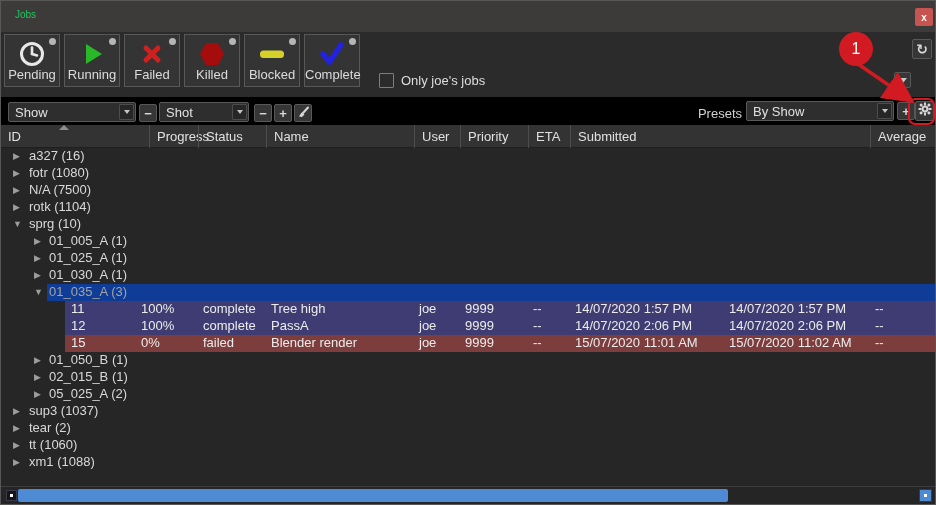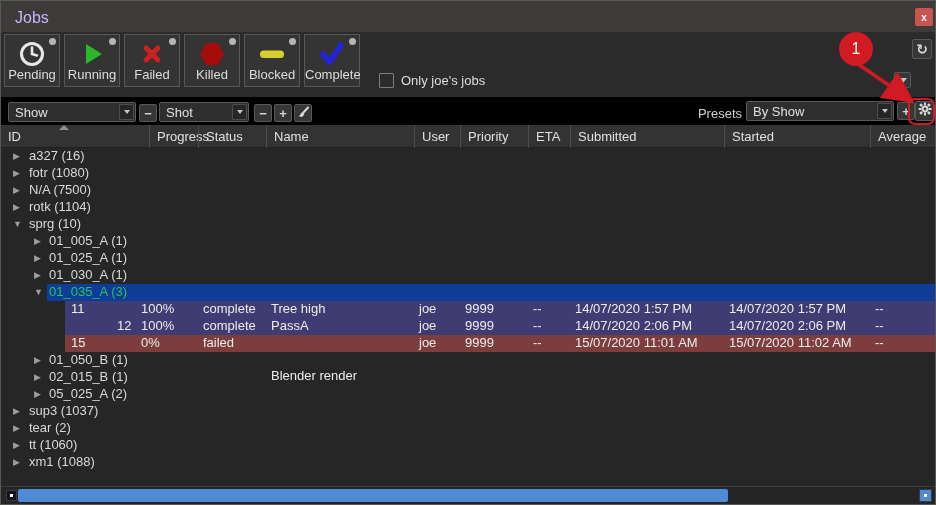--- a/index.html
+++ b/index.html
@@ -2,21 +2,21 @@
 <html style="--sel-row: #0e3c96; --complete-row: #3e3c72; --failed-row: #7d3d3d; --thumb: #4e8bd4; --annot: #d11a21; --close-red: #c75450;"><head>
 <meta charset="utf-8">
 <style>
   * { margin:0; padding:0; box-sizing:border-box; }
   html,body { background:#1e1e1e; font-family:"Liberation Sans", sans-serif; }
   .window { position:relative; width:936px; height:505px; background:#272727;
             border:1px solid #575757; overflow:hidden; color:#d6d6d6; }
 
   
   .titlebar { position:absolute; left:0; top:0; width:100%; height:31px; background:#3c3b39; }
-  .titlebar .title { position:absolute; left:14px; top:8px; font-size:16px; color:#c4b5fd; }
+  .titlebar .title { position:absolute; left:14px; top:8px; font-size:10px; color:#22c55e; }
   .close-btn { position:absolute; right:2px; top:7px; width:18px; height:18px; border-radius:2px;
                background:var(--close-red); color:#fff; font-size:10px; font-weight:bold;
                display:flex; align-items:center; justify-content:center; cursor:pointer; }
 
   
   .toolbar1 { position:absolute; left:0; top:31px; width:100%; height:65px; background:#2b2b2b; }
   .fbtn { position:absolute; top:2px; width:56px; height:53px; background:#343434;
           border:1px solid #585858; }
   .fbtn .dot { position:absolute; top:3px; right:3px; width:7px; height:7px; border-radius:50%;
                background:#b5b5b5; }
@@ -61,21 +61,21 @@
   .hcell.first { border-left:none; }
   .sort-ind { position:absolute; top:0; width:0; height:0; border-left:5px solid transparent;
               border-right:5px solid transparent; border-bottom:5px solid #8f8f8f; }
 
   
   .tbody { position:absolute; left:0; top:147px; width:934px; height:338px; background:#262626; }
   .row { position:relative; width:934px; height:17px; font-size:13px; }
   .tri { position:absolute; top:0; height:17px; line-height:17px; font-size:9px; color:#9d9d9d; cursor:pointer; }
   .glabel { position:absolute; top:0; height:17px; line-height:16px; color:#d9d9d9; white-space:nowrap; z-index:2; }
   .selbg { position:absolute; left:46px; right:0; top:0; bottom:0; background:var(--sel-row); z-index:1; }
-  .row .selbg + * ~ .glabel, .row.selected .glabel { color:#22c55e; }
+  .row .selbg + * ~ .glabel, .row.selected .glabel { color:#a3a3a3; }
   .jobbg { position:absolute; left:64px; right:0; top:0; bottom:0; z-index:1; }
   .jobbg.complete { background:var(--complete-row); }
   .jobbg.failed { background:var(--failed-row); }
   .jcell { position:absolute; top:0; height:17px; line-height:16px; color:#ececec;
            white-space:nowrap; z-index:2; }
 
   
   .hscroll { position:absolute; left:0; top:485px; width:934px; height:18px; background:#252525;
              border-top:1px solid #3e3e3e; }
   .hs-left { position:absolute; left:5px; top:3px; width:11px; height:11px; background:#14141c;
@@ -241,21 +241,20 @@
 
   <div class="theader">
       <div class="hcell first" style="left: 0px; width: 135px;">ID<span class="sort-ind" style="left: 58px;"></span></div>
       <div class="hcell" style="left: 135px; width: 62px; margin-left: 13px;">Progress</div>
       <div class="hcell" style="left: 197px; width: 68px;">Status</div>
       <div class="hcell" style="left: 265px; width: 148px;">Name</div>
       <div class="hcell" style="left: 413px; width: 46px;">User</div>
       <div class="hcell" style="left: 459px; width: 68px;">Priority</div>
       <div class="hcell" style="left: 527px; width: 42px;">ETA</div>
       <div class="hcell" style="left: 569px; width: 154px;">Submitted</div>
-      <div class="hcell" style="left: 723px; width: 146px;">Started</div>
       <div class="hcell" style="left: 869px; width: 65px;">Average</div>
     </div>
 
   <div class="tbody">
       <div class="row">
         <span class="tri" style="left: 12px;">▶</span>
         <span class="glabel" style="left: 28px;">a327 (16)</span>
       </div>
       <div class="row">
         <span class="tri" style="left: 12px;">▶</span>
@@ -298,37 +297,37 @@
         <span class="jcell" style="left: 270px;">Tree high</span>
         <span class="jcell" style="left: 418px;">joe</span>
         <span class="jcell" style="left: 464px;">9999</span>
         <span class="jcell" style="left: 532px;">--</span>
         <span class="jcell" style="left: 574px;">14/07/2020 1:57 PM</span>
         <span class="jcell" style="left: 728px;">14/07/2020 1:57 PM</span>
         <span class="jcell" style="left: 874px;">--</span>
       </div>
       <div class="row">
         <div class="jobbg complete"></div>
-        <span class="jcell" style="left: 70px; margin-left: 46px;">12</span>
+        <span class="jcell" style="left: 70px;">12</span>
         <span class="jcell" style="left: 140px;">100%</span>
         <span class="jcell" style="left: 202px;">complete</span>
         <span class="jcell" style="left: 270px;">PassA</span>
         <span class="jcell" style="left: 418px;">joe</span>
         <span class="jcell" style="left: 464px;">9999</span>
         <span class="jcell" style="left: 532px;">--</span>
         <span class="jcell" style="left: 574px;">14/07/2020 2:06 PM</span>
         <span class="jcell" style="left: 728px;">14/07/2020 2:06 PM</span>
         <span class="jcell" style="left: 874px;">--</span>
       </div>
       <div class="row">
         <div class="jobbg failed"></div>
         <span class="jcell" style="left: 70px;">15</span>
         <span class="jcell" style="left: 140px;">0%</span>
         <span class="jcell" style="left: 202px;">failed</span>
-        <span class="jcell" style="left: 270px; margin-top: 33px;">Blender render</span>
+        <span class="jcell" style="left: 270px;">Blender render</span>
         <span class="jcell" style="left: 418px;">joe</span>
         <span class="jcell" style="left: 464px;">9999</span>
         <span class="jcell" style="left: 532px;">--</span>
         <span class="jcell" style="left: 574px;">15/07/2020 11:01 AM</span>
         <span class="jcell" style="left: 728px;">15/07/2020 11:02 AM</span>
         <span class="jcell" style="left: 874px;">--</span>
       </div>
       <div class="row">
         <span class="tri" style="left: 33px;">▶</span>
         <span class="glabel" style="left: 48px;">01_050_B (1)</span>

